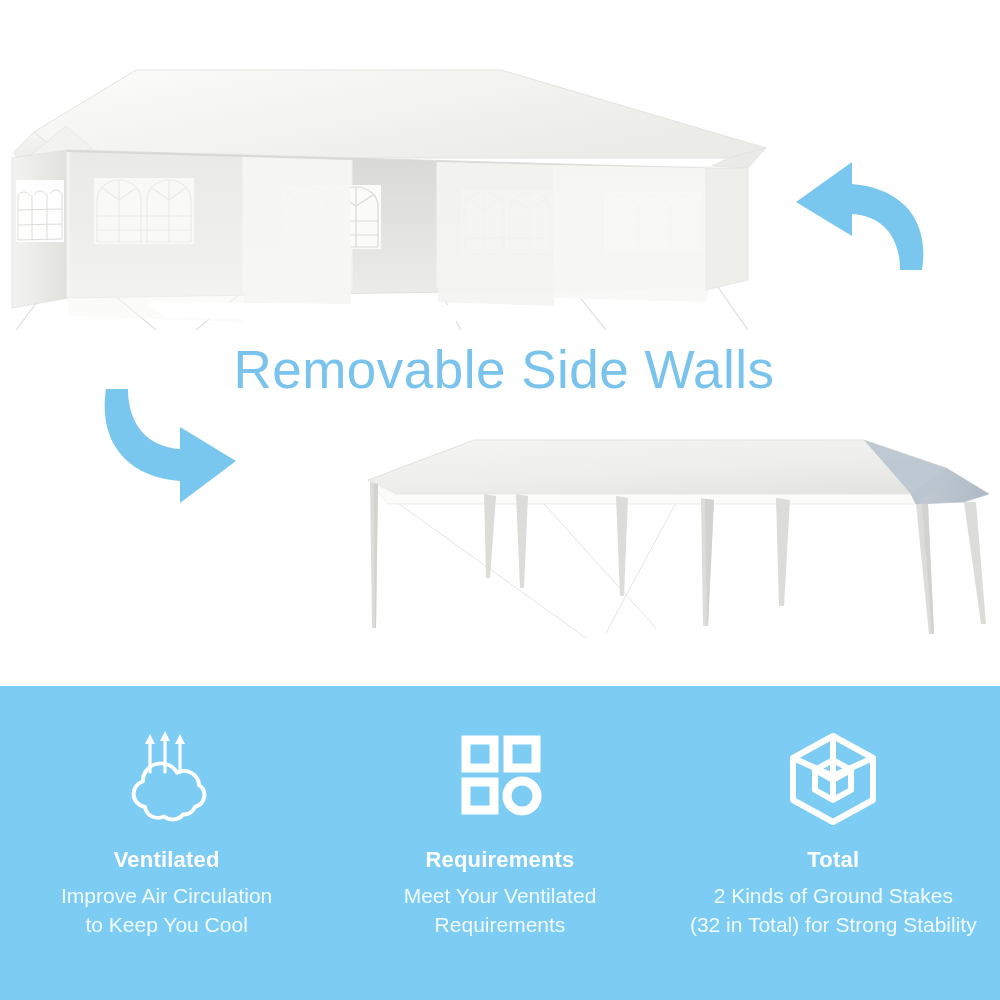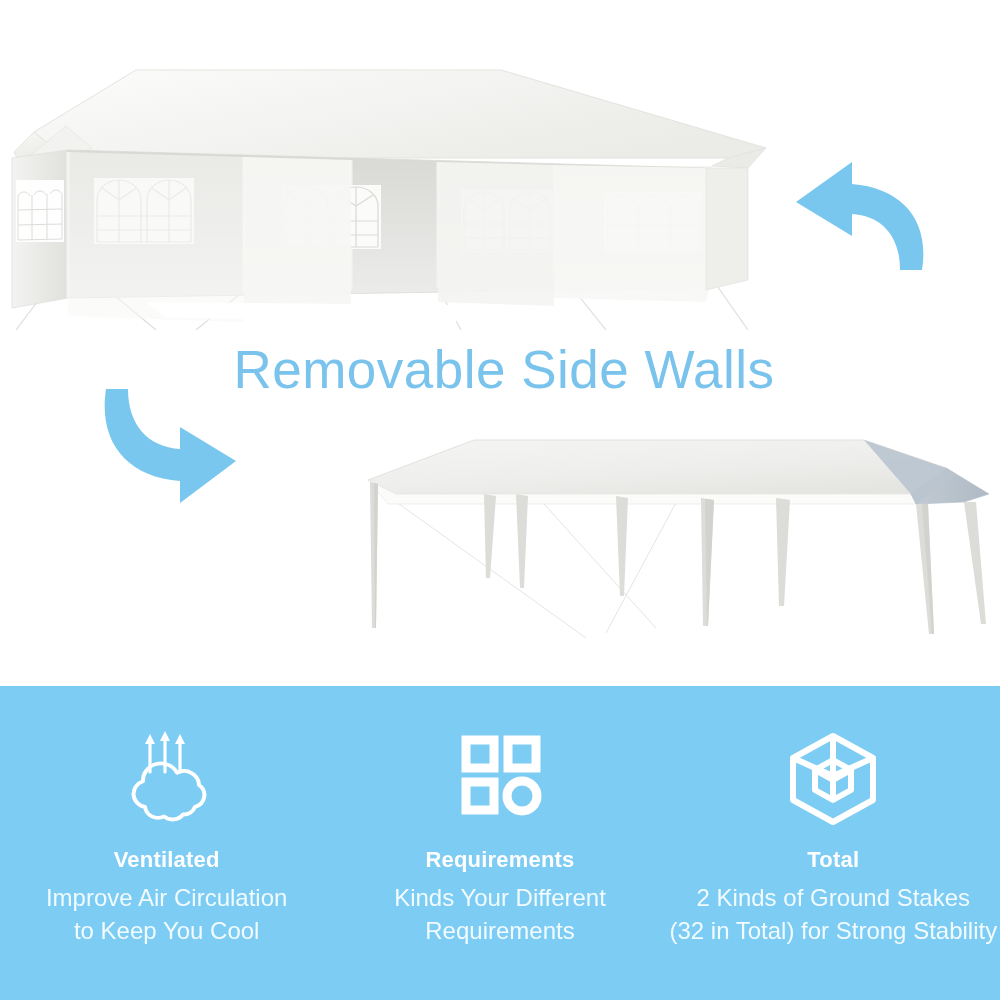--- a/index.html
+++ b/index.html
@@ -107,21 +107,21 @@
     color: #ffffff;
     font-size: 22px;
     font-weight: 700;
     line-height: 1.1;
     letter-spacing: 0.2px;
     white-space: nowrap;
   }
   .feature-desc {
     margin-top: 10px;
     color: #f2fbff;
-    font-size: 24px;
+    font-size: 21px;
     font-weight: 400;
     line-height: 1.35;
     text-align: center;
     max-width: 330px;
     white-space: pre-line;
   }
 </style>
 </head>
 <body>
 
@@ -390,21 +390,21 @@
       <div class="feature">
         <svg class="feature-icon" viewBox="0 0 100 96">
           <g fill="none" stroke="#ffffff" stroke-width="9">
             <rect x="16" y="10" width="28" height="28"></rect>
             <rect x="58" y="10" width="28" height="28"></rect>
             <rect x="16" y="52" width="28" height="28"></rect>
             <circle cx="72" cy="66" r="15"></circle>
           </g>
         </svg>
         <div class="feature-title">Requirements</div>
-        <div class="feature-desc">Kinds Your Different
+        <div class="feature-desc">Meet Your Ventilated
 Requirements</div>
       </div>
 
       <div class="feature">
         <svg class="feature-icon" viewBox="0 0 100 96">
           <g fill="none" stroke="#ffffff" stroke-width="6" stroke-linejoin="round">
             <polygon points="50,6 90,28 90,70 50,92 10,70 10,28"></polygon>
             <polyline points="50,6 50,46"></polyline>
             <polyline points="10,28 50,46 90,28"></polyline>
             <polygon points="50,30 68,40 68,60 50,70 32,60 32,40"></polygon>

